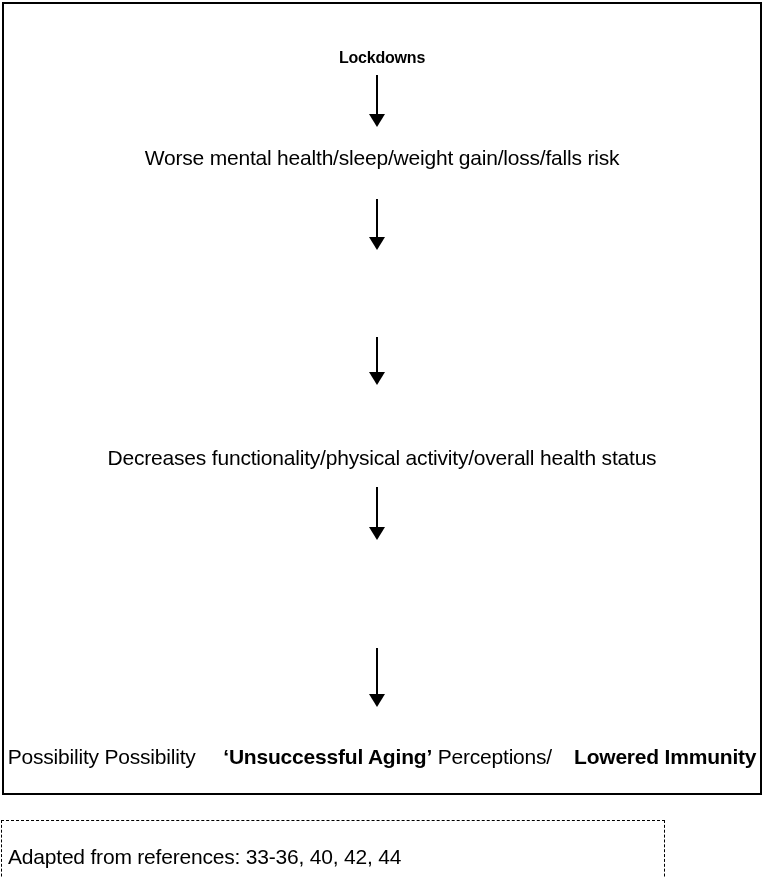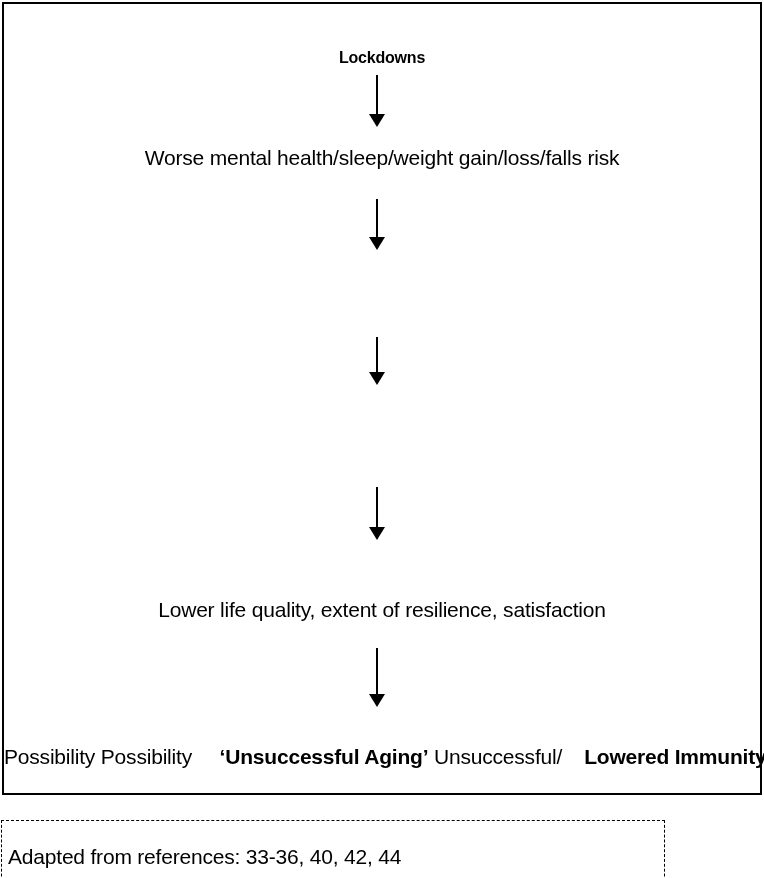--- a/index.html
+++ b/index.html
@@ -111,32 +111,32 @@
     <div class="shaft"></div>
     <div class="head"></div>
   </div>
 
 
   <div class="arrow arrow-3">
     <div class="shaft"></div>
     <div class="head"></div>
   </div>
 
+  <div class="row step-3-pos">Decreases functionality/physical activity/overall health status</div>
 
   <div class="arrow arrow-4">
     <div class="shaft"></div>
     <div class="head"></div>
   </div>
 
-  <div class="row step-4-pos">Lower life quality, extent of resilience, satisfaction</div>
 
   <div class="arrow arrow-5">
     <div class="shaft"></div>
     <div class="head"></div>
   </div>
 
-  <div class="row outcome-row outcome-pos"><span>Possibility Possibility </span><b>‘Unsuccessful Aging’</b><span> Unsuccessful/</span><b>Lowered Immunity</b></div>
+  <div class="row outcome-row outcome-pos"><span>Possibility Possibility </span><b>‘Unsuccessful Aging’</b><span> Perceptions/</span><b>Lowered Immunity</b></div>
 
 </div>
 
 <div class="caption-box">
   <div class="caption-text">Adapted from references: 33-36, 40, 42, 44</div>
 </div>
 
 </body></html>

